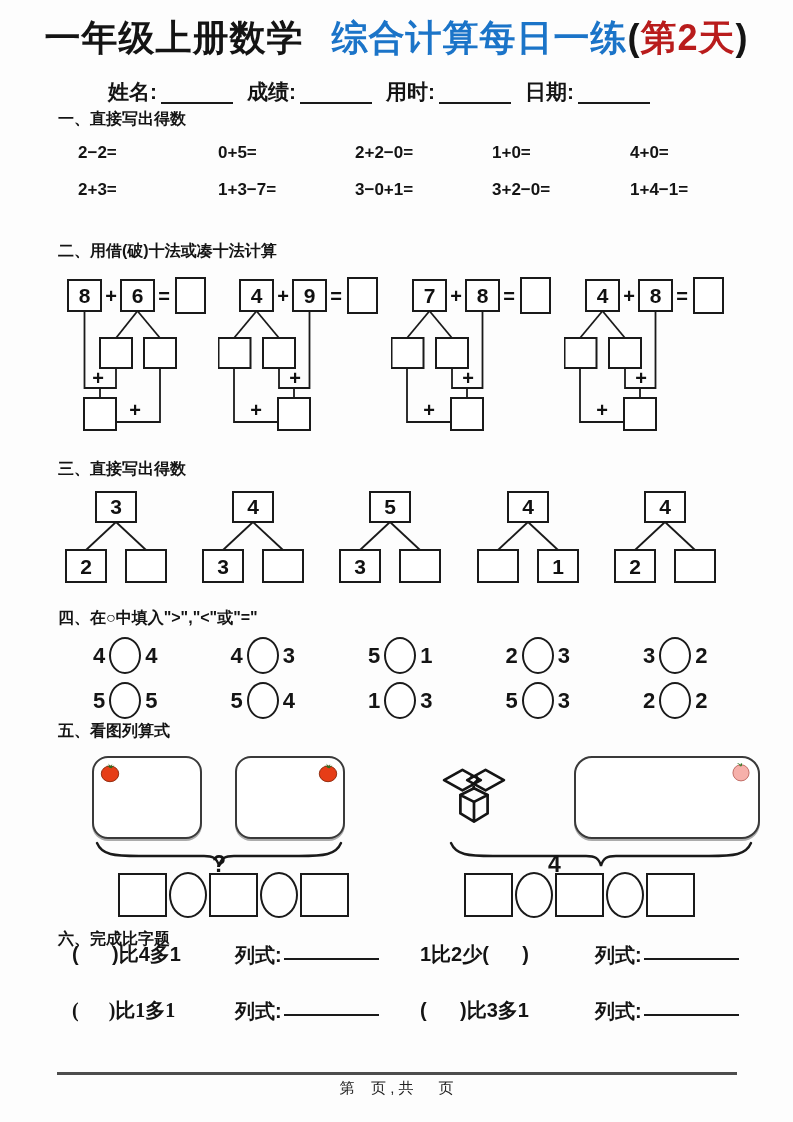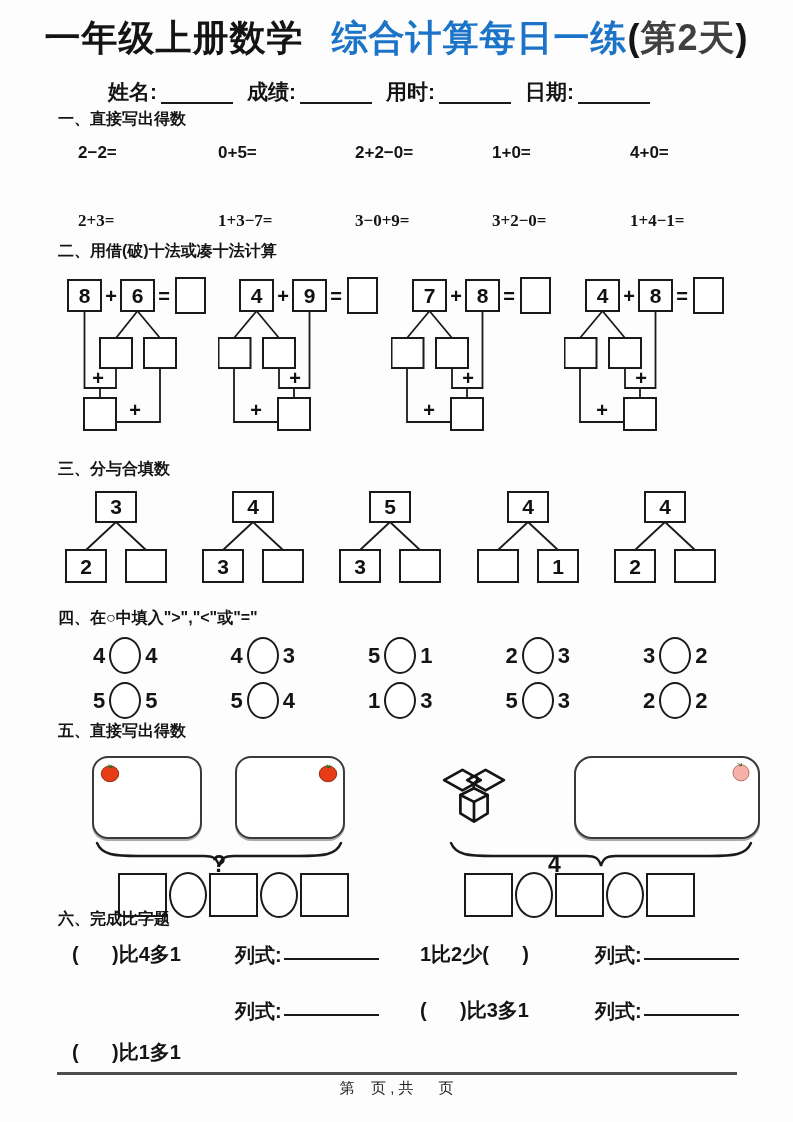--- a/index.html
+++ b/index.html
@@ -30,45 +30,45 @@
   svg .op{font-size:20px;}
   svg .bx{stroke:#1a1a1a;stroke-width:2;fill:#fff;}
   svg .ln{stroke:#1a1a1a;stroke-width:1.8;fill:none;}
   svg .thick{stroke:#141414;stroke-width:4;fill:none;stroke-linejoin:round;stroke-linecap:round;}
 </style>
 </head>
 <body>
 
 <div class="page">
 
-  <div class="abs title"><span>一年级上册数学</span><span style="color: rgb(27, 116, 200); margin-left: 28px;">综合计算每日一练</span><span>(</span><span style="color: #404040;">第2天</span><span>)</span></div>
+  <div class="abs title"><span>一年级上册数学</span><span style="color: rgb(27, 116, 200); margin-left: 28px;">综合计算每日一练</span><span>(</span><span style="color: #b91c1c;">第2天</span><span>)</span></div>
 
   <div class="abs info-row">
     <span>姓名:</span>
       <span class="blank"></span>
     <span>成绩:</span>
       <span class="blank"></span>
     <span>用时:</span>
       <span class="blank"></span>
     <span>日期:</span>
       <span class="blank"></span>
   </div>
 
   <div class="abs sec-h" style="top:109px;left:58px;">一、直接写出得数</div>
   <div class="abs row5" style="top:143px;left:78px;">
     <span class="expr">2−2=</span>
     <span class="expr">0+5=</span>
     <span class="expr">2+2−0=</span>
     <span class="expr">1+0=</span>
     <span class="expr">4+0=</span>
   </div>
-  <div class="abs row5" style="top:211px;left:78px;font-family:Liberation Serif, serif;">
+  <div class="abs row5" style="top:180px;left:78px;">
     <span class="expr">2+3=</span>
     <span class="expr">1+3−7=</span>
-    <span class="expr">3−0+9=</span>
+    <span class="expr">3−0+1=</span>
     <span class="expr">3+2−0=</span>
     <span class="expr">1+4−1=</span>
   </div>
 
   <div class="abs sec-h" style="top:241px;left:58px;">二、用借(破)十法或凑十法计算</div>
 
   <svg class="abs" style="top:276px;left:58px;" width="165" height="160" viewBox="0 0 165 160">
     <rect class="bx" x="10" y="4" width="33" height="31"></rect>
     <text class="num" x="26.5" y="27" text-anchor="middle">8</text>
     <text class="op" x="53" y="27" text-anchor="middle">+</text>
@@ -141,21 +141,21 @@
     <rect class="bx" x="0.5" y="62" width="32" height="30"></rect>
     <rect class="bx" x="45" y="62" width="32" height="30"></rect>
     <polyline class="ln" points="91.5,35 91.5,112 61,112 61,92"></polyline>
     <text class="op" x="77" y="109" text-anchor="middle">+</text>
     <line class="ln" x1="76" y1="112" x2="76" y2="122"></line>
     <rect class="bx" x="60" y="122" width="32" height="32"></rect>
     <polyline class="ln" points="60,146 16,146 16,92"></polyline>
     <text class="op" x="38" y="141" text-anchor="middle">+</text>
   </svg>
 
-  <div class="abs sec-h" style="top:459px;left:58px;">三、分与合填数</div>
+  <div class="abs sec-h" style="top:459px;left:58px;">三、直接写出得数</div>
 
   <svg class="abs" style="top:490px;left:60px;" width="112" height="100" viewBox="0 0 112 100">
     <rect class="bx" x="36" y="2" width="40" height="30"></rect>
     <text class="num" x="56" y="24" text-anchor="middle">3</text>
     <line class="ln" x1="56" y1="32" x2="26" y2="60"></line>
       <line class="ln" x1="56" y1="32" x2="86" y2="60"></line>
     <rect class="bx" x="6" y="60" width="40" height="32"></rect>
     <text class="num" x="26" y="84" text-anchor="middle">2</text>
     <rect class="bx" x="66" y="60" width="40" height="32"></rect>
     <text class="num" x="86" y="84" text-anchor="middle"></text>
@@ -250,21 +250,21 @@
         <span class="cmp-circle"></span>
         <span>3</span>
       </span>
     <span class="cmp">
         <span>2</span>
         <span class="cmp-circle"></span>
         <span>2</span>
       </span>
   </div>
 
-  <div class="abs sec-h" style="top:721px;left:58px;">五、直接写出得数</div>
+  <div class="abs sec-h" style="top:721px;left:58px;">五、看图列算式</div>
 
   <div class="abs rbox" style="top:756px;left:92px;width:106px;height:79px;"></div>
   <svg class="abs fruit" style="top:761px;left:99px;" width="22" height="22" viewBox="0 0 24 24">
     <ellipse cx="12" cy="14" rx="9.5" ry="8.6" fill="#e63d17" stroke="#8a2508" stroke-width="1"></ellipse>
     <path d="M12 7.5 L8 4.6 L10.9 6 L10.4 2.8 L12.3 5.6 L14.6 3.2 L13.6 6.1 L16.8 5 L13.6 7.8 Z" fill="#2e6b1e"></path>
   </svg>
   <div class="abs rbox" style="top:756px;left:235px;width:106px;height:79px;"></div>
   <svg class="abs fruit" style="top:761px;left:317px;" width="22" height="22" viewBox="0 0 24 24">
     <ellipse cx="12" cy="14" rx="9.5" ry="8.6" fill="#e63d17" stroke="#8a2508" stroke-width="1"></ellipse>
     <path d="M12 7.5 L8 4.6 L10.9 6 L10.4 2.8 L12.3 5.6 L14.6 3.2 L13.6 6.1 L16.8 5 L13.6 7.8 Z" fill="#2e6b1e"></path>
@@ -299,27 +299,27 @@
   </svg>
   <div class="abs brace-label" style="top:851px;left:548px;">4</div>
   <div class="abs shape-row" style="top:872px;left:464px;">
     <span class="sq"></span>
       <span class="ov"></span>
       <span class="sq"></span>
       <span class="ov"></span>
       <span class="sq"></span>
   </div>
 
-  <div class="abs sec-h" style="top:909px;left:58px;">六、完成比字题</div>
+  <div class="abs sec-h" style="top:929px;left:58px;">六、完成比字题</div>
   <div class="abs qtext" style="top:941px;left:72px;">(      )比4多1</div>
   <div class="abs qtext" style="top:941px;left:235px;"><span>列式:</span><span class="blank long"></span></div>
   <div class="abs qtext" style="top:941px;left:420px;">1比2少(      )</div>
   <div class="abs qtext" style="top:941px;left:595px;"><span>列式:</span><span class="blank long"></span></div>
 
-  <div class="abs qtext" style="top:1039px;left:72px;">(      )比1多1</div>
+  <div class="abs qtext" style="top:997px;left:72px;font-family:Liberation Serif, serif;">(      )比1多1</div>
   <div class="abs qtext" style="top:997px;left:235px;"><span>列式:</span><span class="blank long"></span></div>
   <div class="abs qtext" style="top:997px;left:420px;">(      )比3多1</div>
   <div class="abs qtext" style="top:997px;left:595px;"><span>列式:</span><span class="blank long"></span></div>
 
   <div class="abs footer-line"></div>
   <div class="abs footer-text">第    页 , 共      页</div>
 
 </div>
 
 </body></html>

